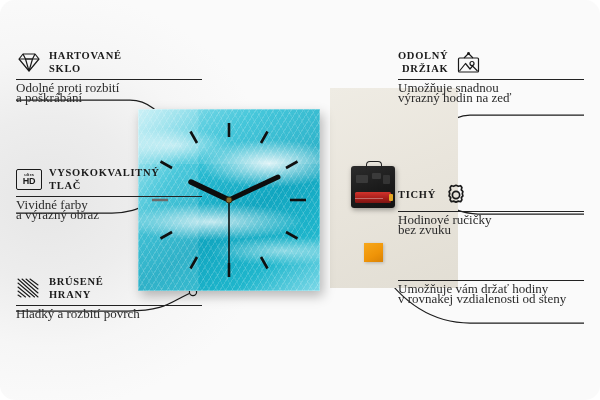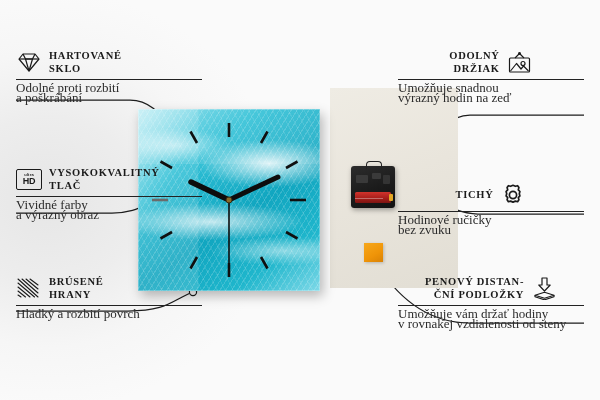--- a/index.html
+++ b/index.html
@@ -7,28 +7,29 @@
     width:600px;height:400px;overflow:hidden;
     font-family:"Liberation Serif", serif;
     background:#ffffff;
   }
   .stage{
     position:relative;width:600px;height:400px;overflow:hidden;
     background:
       radial-gradient(ellipse 230px 210px at 8% 50%, #e6e6e6 0%, #ededed 40%, #f6f6f6 70%, #fafafa 100%),
       radial-gradient(ellipse 230px 210px at 92% 50%, #e6e6e6 0%, #ededed 40%, #f6f6f6 70%, #fafafa 100%),
       linear-gradient(90deg,#e9e9e9 0%,#f2f2f2 12%,#fbfbfb 28%,#ffffff 50%,#fbfbfb 72%,#f2f2f2 88%,#e9e9e9 100%);
+    border-radius: 15px;
   }
   .svg-lines{position:absolute;left:0;top:0;width:600px;height:400px;pointer-events:none;}
 
   
   .feat{position:absolute;width:186px;}
   .feat .head{display:flex;align-items:center;gap:7px;}
   .feat.left .head{justify-content:flex-start;}
-  .feat.right .head{justify-content:center;}
+  .feat.right .head{justify-content:flex-start;}
   .feat .ttl{
     font-family:"Liberation Serif", serif;
     font-weight:bold;font-size:10.5px;letter-spacing:.7px;
     color:#1a1a1a;line-height:12.5px;text-transform:uppercase;
   }
   .feat.left .ttl{text-align:left;}
   .feat.right .ttl{text-align:right;}
   .feat .rule{height:1px;background:#222;margin:4px 0 3px 0;width:100%;}
   .feat .sub{
     font-family:"Liberation Serif", serif;
@@ -296,35 +297,20 @@
       </span>
     </div>
     <div class="rule"></div>
     <div class="sub">
       <span>Hodinové ručičky</span><br>
       <span>bez zvuku</span>
     </div>
   </div>
 
   <div class="feat right" id="f-foam">
-    <div class="head">
-      <span class="ttl">
-        <span>PENOVÝ DISTAN-</span><br>
-        <span>ČNÍ PODLOŽKY</span>
-      </span>
-      <span class="ico">
-        <svg width="25" height="23" viewBox="0 0 25 23">
-          <g fill="none" stroke="#1a1a1a" stroke-width="1.2" stroke-linejoin="round">
-            <path d="M10,1 h5 v7 h3.2 l-5.7,6 l-5.7,-6 H10 Z"></path>
-            <path d="M12.5,15.2 L22,18.2 L12.5,21.2 L3,18.2 Z"></path>
-            <path d="M3,18.2 v1.6 l9.5,3 l9.5,-3 v-1.6"></path>
-          </g>
-        </svg>
-      </span>
-    </div>
     <div class="rule"></div>
     <div class="sub">
       <span>Umožňuje vám držať hodiny</span><br>
       <span>v rovnakej vzdialenosti od steny</span>
     </div>
   </div>
 
 </div>
 
 </body></html>

